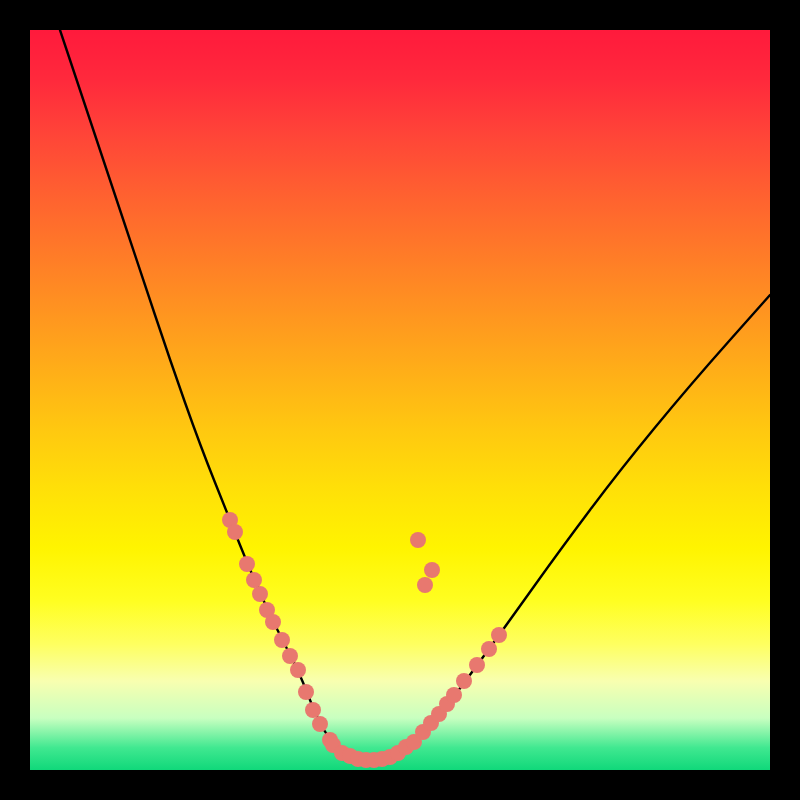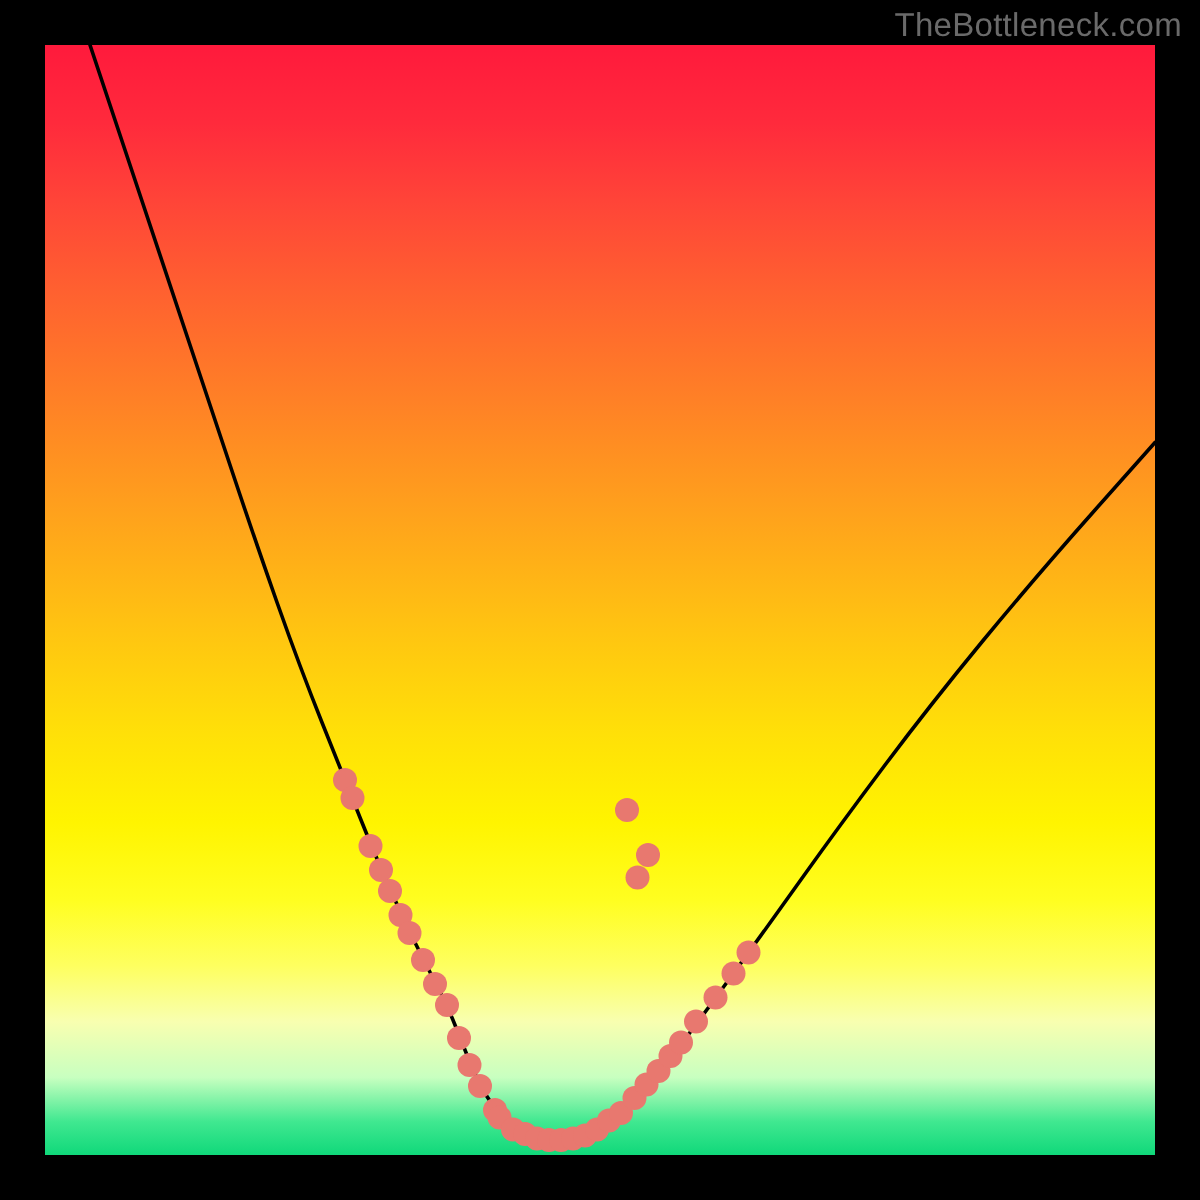--- a/index.html
+++ b/index.html
@@ -63,21 +63,20 @@
   svg.curve-layer {
     position: absolute;
     inset: 0;
   }
 </style>
 </head>
 <body>
 
 <div class="frame">
 
-  <div class="watermark">TheBottleneck.com</div>
 
   <div class="plot-area">
     <div class="gradient-bg"></div>
 
     <svg class="curve-layer" viewBox="0 0 740 740" preserveAspectRatio="none">
       <path id="curve-path" fill="none" stroke="#000" stroke-width="2.4" stroke-linecap="round" d="M 30 0 Q 30 0 40 30 Q 50 60 65 105 Q 80 150 95 195 Q 110 240 125 285 Q 140 330 155 372.5 Q 170 415 185 452.5 Q 200 490 210 515 Q 220 540 230 562.5 Q 240 585 247.5 600 Q 255 615 261.5 627.5 Q 268 640 273 652.5 Q 278 665 283 677.5 Q 288 690 294 700 Q 300 710 310 718 Q 320 726 331 728 Q 342 730 353.5 728 Q 365 726 375 719 Q 385 712 397.5 698.5 Q 410 685 425 665 Q 440 645 460 617.5 Q 480 590 505 555 Q 530 520 560 480 Q 590 440 625 397.5 Q 660 355 700 310 T 740 265 "></path>
       <g id="marker-group">
           <circle cx="200" cy="490" r="8" fill="#e8786f"></circle>
           <circle cx="205" cy="502" r="8" fill="#e8786f"></circle>
           <circle cx="217" cy="534" r="8" fill="#e8786f"></circle>

